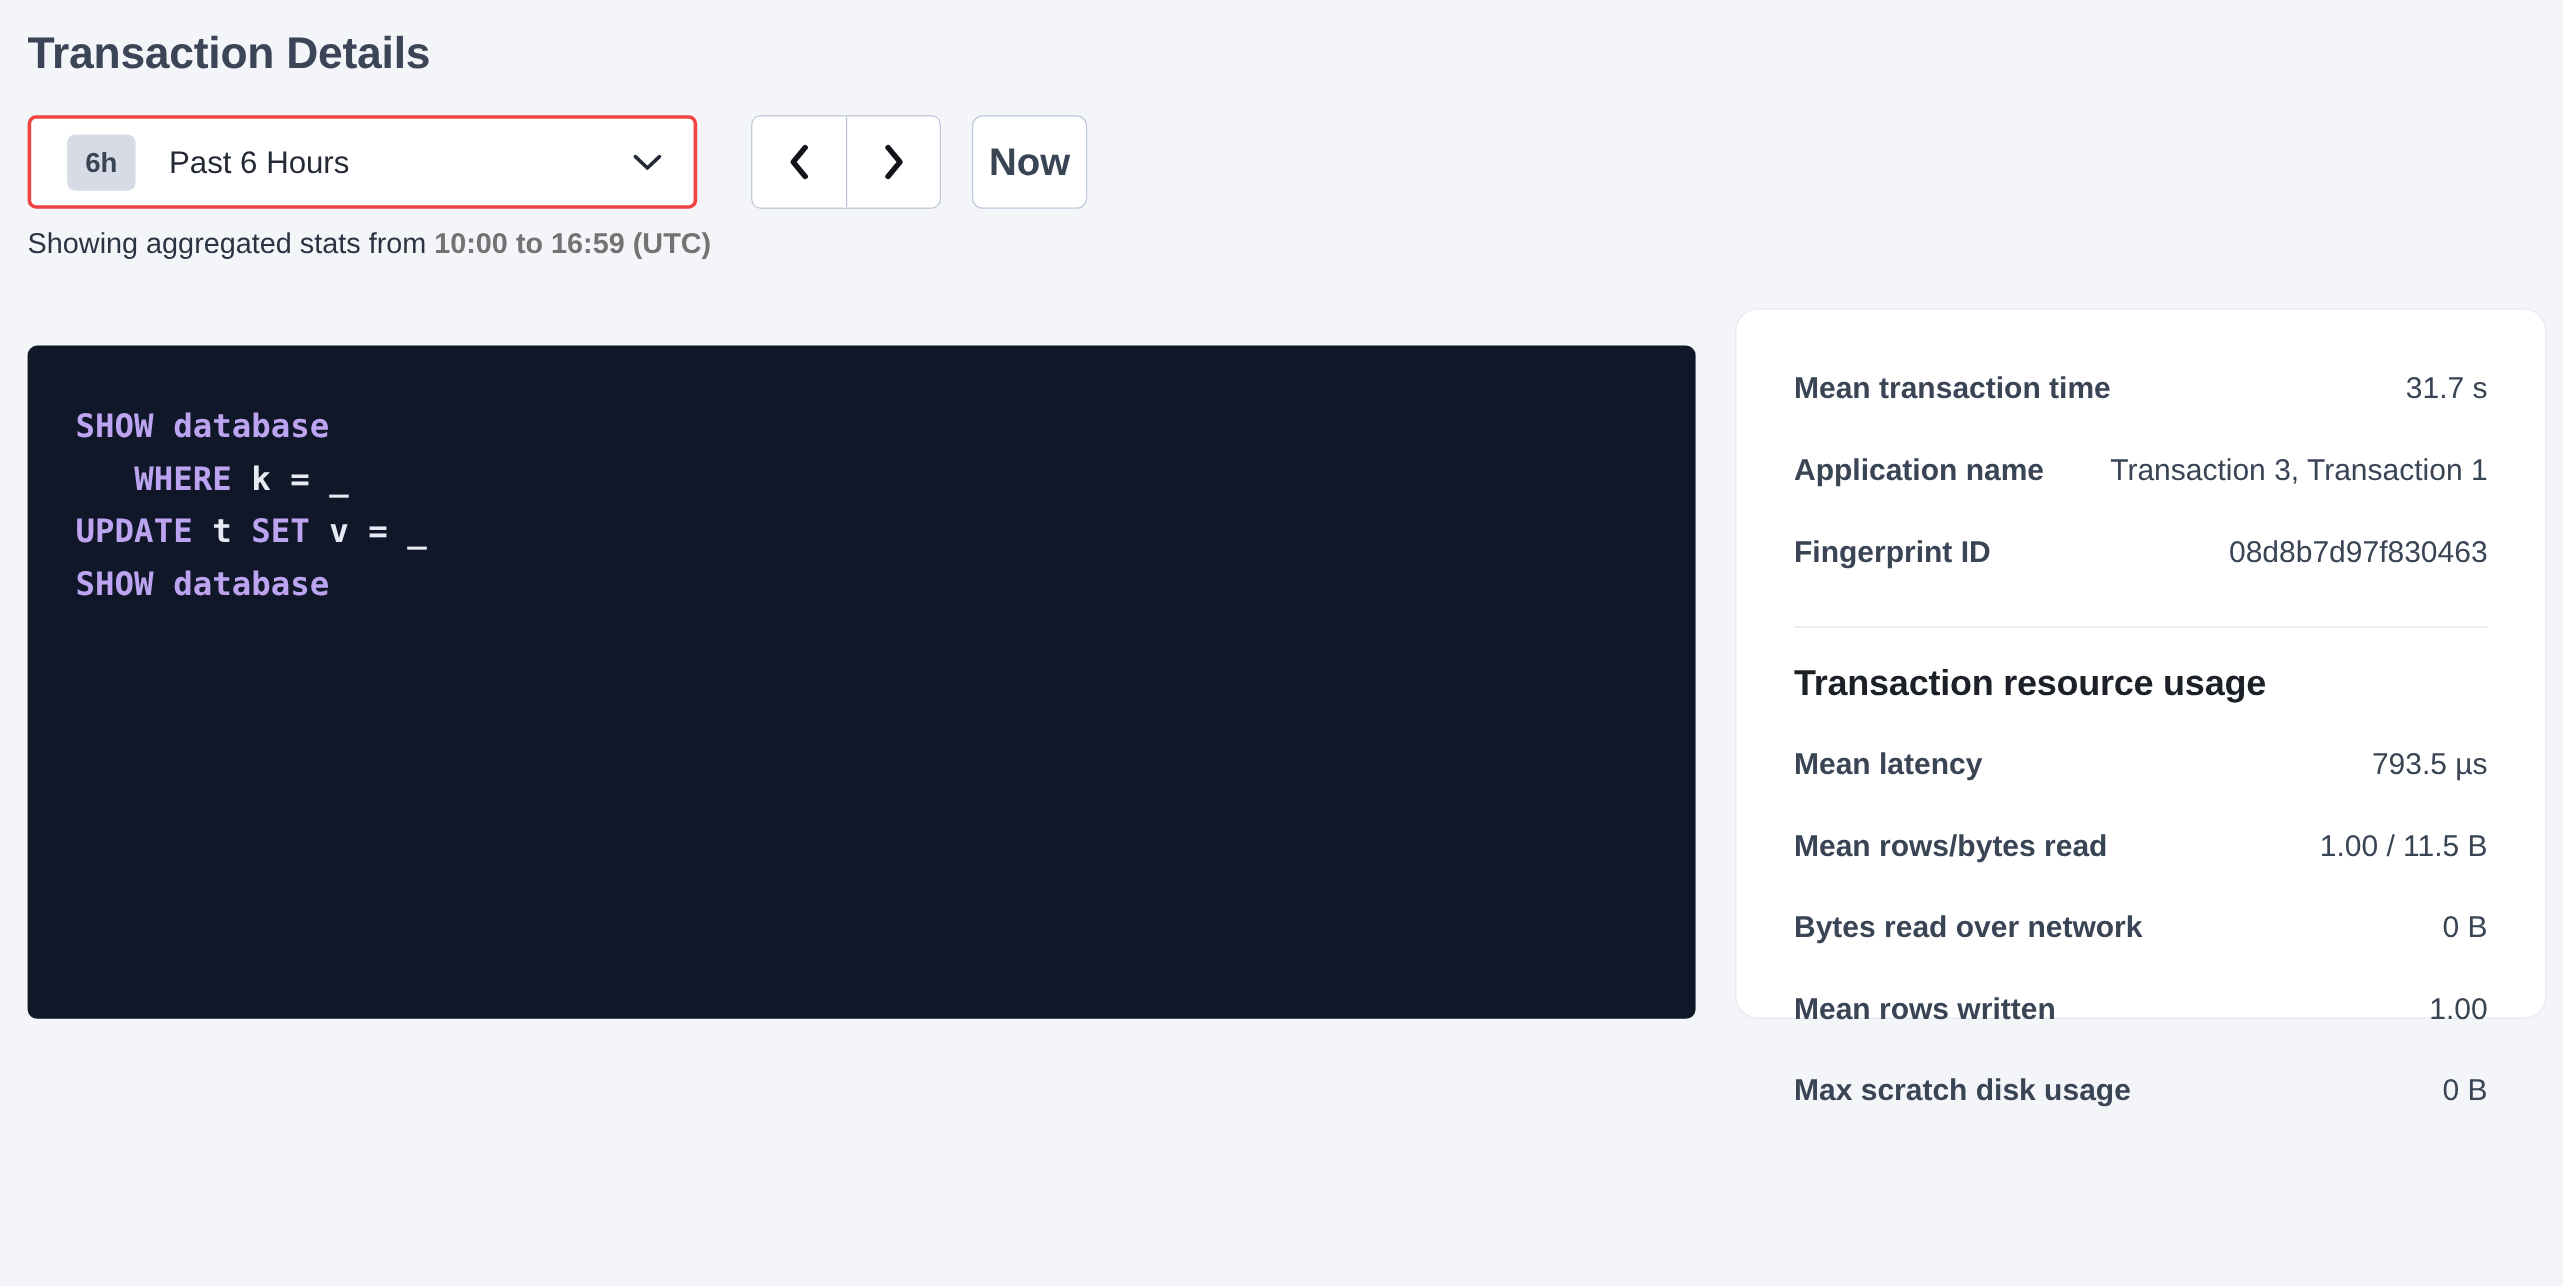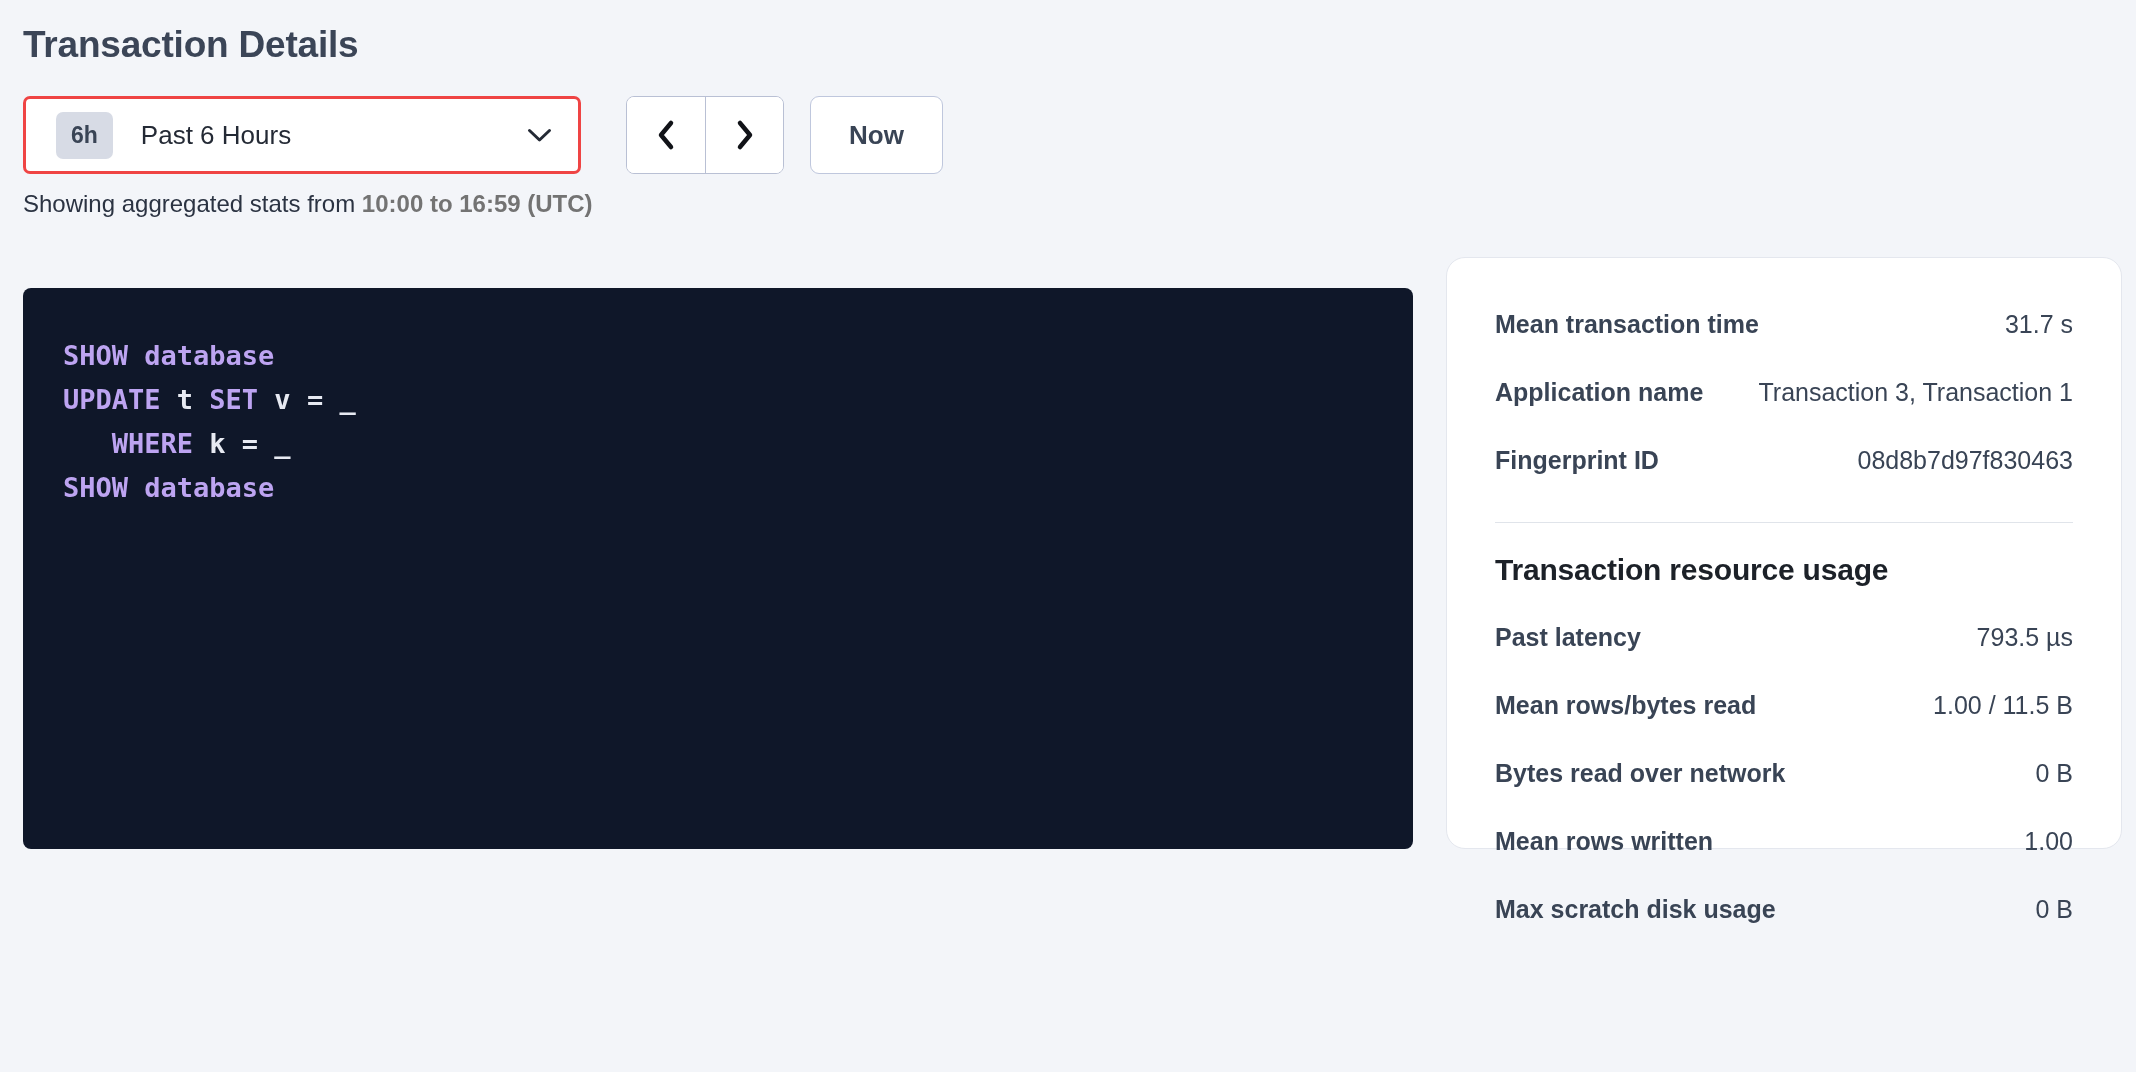--- a/index.html
+++ b/index.html
@@ -52,26 +52,26 @@
   .arrow-btn {
     width: 78px; height: 76px;
     background: #ffffff; border: none;
     display: flex; align-items: center; justify-content: center;
     cursor: pointer;
   }
   .arrow-btn + .arrow-btn { border-left: 1px solid #b9c0d4; }
 
   .now-btn {
     margin-left: 26px;
-    width: 133px; height: 78px;
+    width: 96px; height: 78px;
     background: #ffffff;
     border: 1px solid #bfc7dd;
     border-radius: 9px;
     font-family: inherit;
-    font-size: 26px; font-weight: 700; color: #394455;
+    font-size: 32px; font-weight: 700; color: #394455;
     cursor: pointer;
   }
 
   
   .subtitle { margin-top: 16px; font-size: 24px; color: #2b3342; }
   .subtitle b { font-weight: 700; color: #737373; }
 
   
   .main { display: flex; align-items: flex-end; margin-top: 39px; }
 
@@ -156,22 +156,22 @@
 
   <div class="subtitle">
     <span>Showing aggregated stats from </span><b>10:00 to 16:59 (UTC)</b>
   </div>
 
   <div class="main">
 
     <div class="sql-box">
       <div id="sql-code">
           <div class="code-line"><span class="tok-kw">SHOW</span><span class="tok-pl"> </span><span class="tok-kw">database</span></div>
+          <div class="code-line"><span class="tok-pl">   </span><span class="tok-kw">WHERE</span><span class="tok-pl"> k = _</span></div>
           <div class="code-line"><span class="tok-kw">UPDATE</span><span class="tok-pl"> t </span><span class="tok-kw">SET</span><span class="tok-pl"> v = _</span></div>
-          <div class="code-line"><span class="tok-pl">   </span><span class="tok-kw">WHERE</span><span class="tok-pl"> k = _</span></div>
           <div class="code-line"><span class="tok-kw">SHOW</span><span class="tok-pl"> </span><span class="tok-kw">database</span></div>
         </div>
     </div>
 
     <div class="stats-card">
       <div id="summary-rows">
           <div class="stat-row">
             <span class="stat-label">Mean transaction time</span>
             <span class="stat-value">31.7 s</span>
           </div>
@@ -181,21 +181,21 @@
           </div>
           <div class="stat-row">
             <span class="stat-label">Fingerprint ID</span>
             <span class="stat-value">08d8b7d97f830463</span>
           </div>
         </div>
       <hr class="divider">
       <h2 class="resource-heading">Transaction resource usage</h2>
       <div class="resource-rows" id="resource-rows">
           <div class="stat-row">
-            <span class="stat-label">Past latency</span>
+            <span class="stat-label">Mean latency</span>
             <span class="stat-value">793.5 µs</span>
           </div>
           <div class="stat-row">
             <span class="stat-label">Mean rows/bytes read</span>
             <span class="stat-value">1.00 / 11.5 B</span>
           </div>
           <div class="stat-row">
             <span class="stat-label">Bytes read over network</span>
             <span class="stat-value">0 B</span>
           </div>

